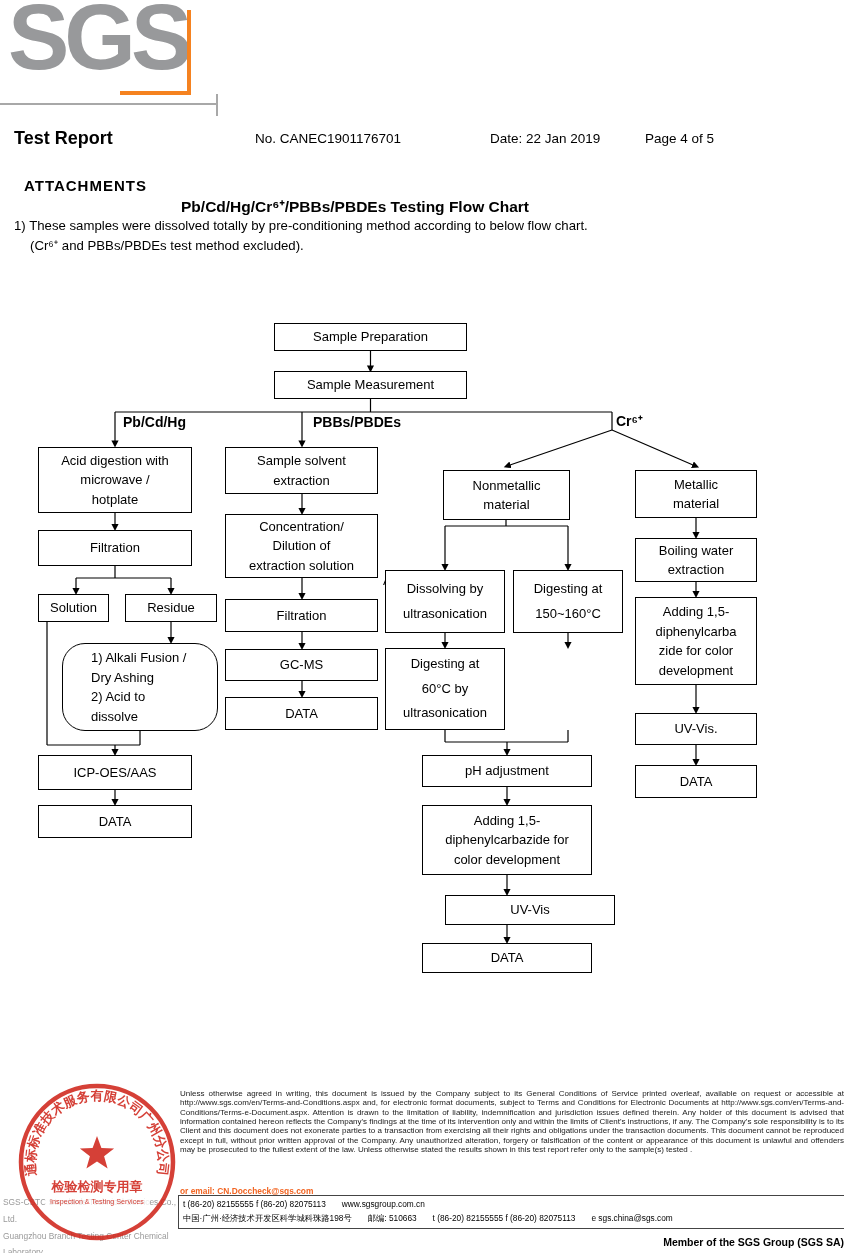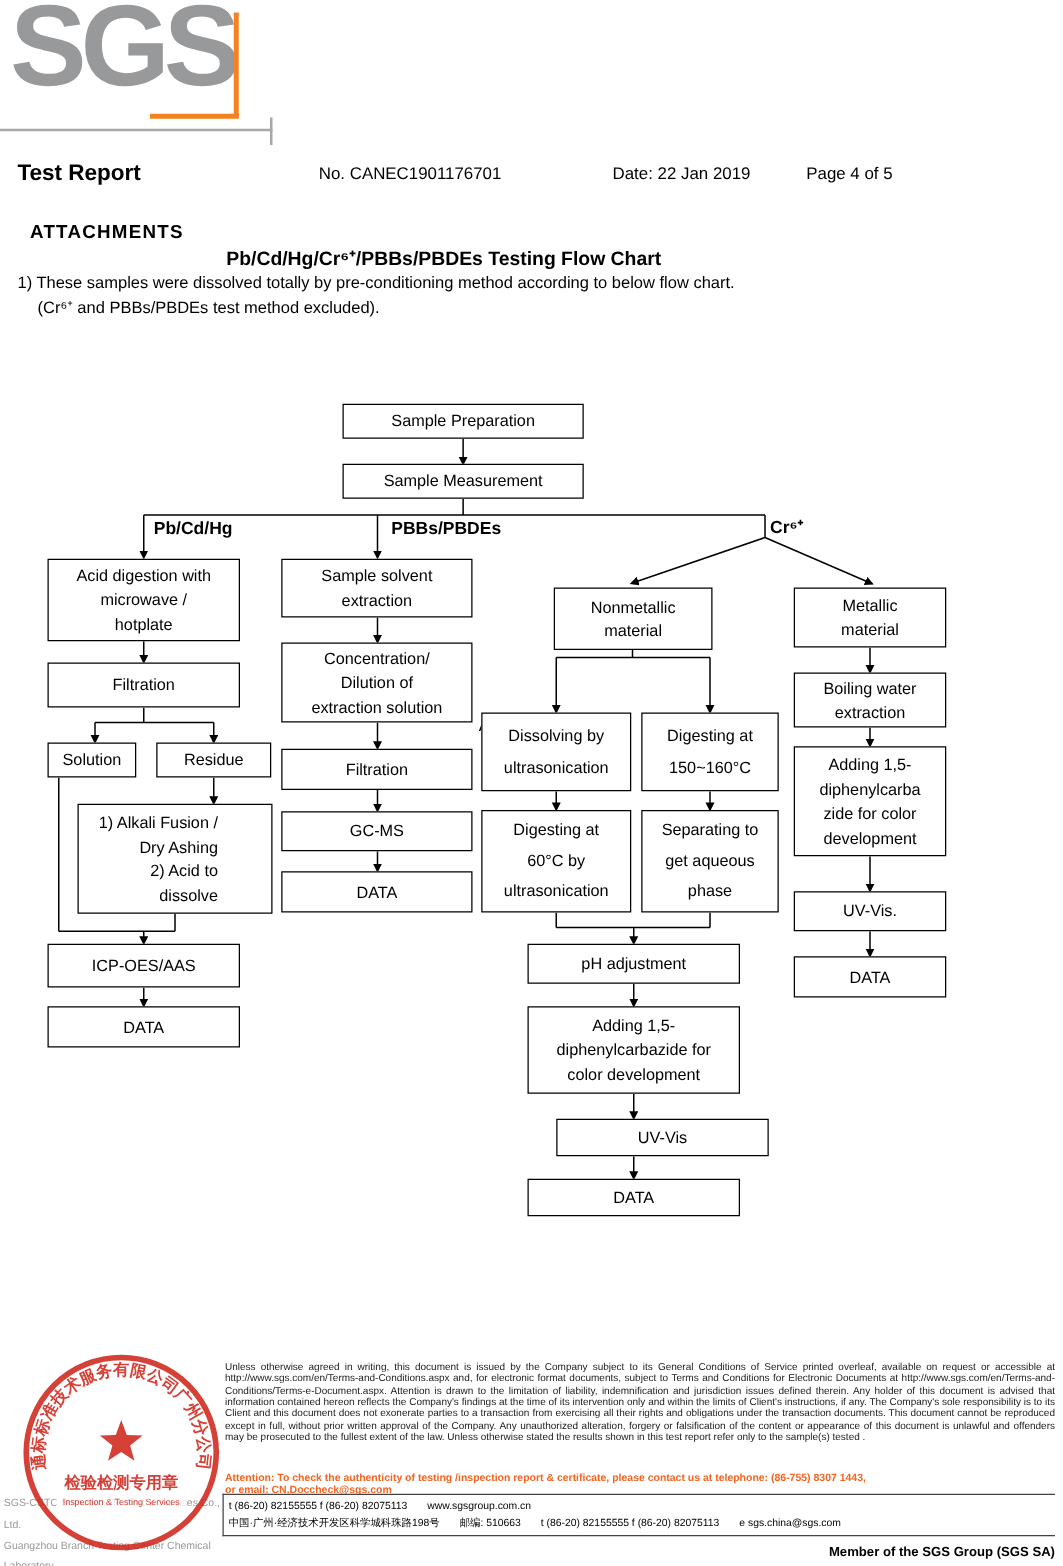--- a/index.html
+++ b/index.html
@@ -23,21 +23,21 @@
   .flow-title { position:absolute; left:130px; top:195px; width:450px; text-align:center;
                 font-size:15.5px; font-weight:bold; }
   .note1 { position:absolute; left:14px; top:218px; font-size:13.2px; }
   .note2 { position:absolute; left:30px; top:236px; font-size:13.2px; }
 
   
   .connectors { position:absolute; left:0; top:0; pointer-events:none; }
   .box { position:absolute; border:1.3px solid #000; background:#fff; display:flex;
          align-items:center; justify-content:center; text-align:center;
          font-size:13px; line-height:1.5; white-space:pre-line; padding:1px 2px; }
-  .box.left { justify-content:flex-start; text-align:right; padding-left:16px; }
+  .box.left { justify-content:flex-start; text-align:left; padding-left:28px;border-radius:23px; }
   .box.airy { line-height:1.9; }
   .blabel { position:absolute; font-weight:bold; font-size:14px; }
   .slabel { position:absolute; font-size:13px;margin-top:44px; }
 
   
   .legal { position:absolute; left:180px; top:1089px; width:664px; font-size:8px;
            line-height:1.17; text-align:justify; color:#1a1a1a; }
   .attention { position:absolute; left:180px; width:664px; font-size:8.4px; font-weight:bold;
                color:#f26522; line-height:1.15; }
   .att1 { top:1178px; } .att2 { top:1187px; }
@@ -143,43 +143,39 @@
 material</div>
   <div class="slabel" style="left:383px;top:529px">ABS/PC/PVC</div>
   <div class="slabel" style="left:519px;top:529px">Others</div>
   <div class="box airy" style="left:385px;top:570px;width:120px;height:63px">Dissolving by
 ultrasonication</div>
   <div class="box airy" style="left:513px;top:570px;width:110px;height:63px">Digesting at
 150~160°C</div>
   <div class="box airy" style="left:385px;top:648px;width:120px;height:82px">Digesting at
 60°C by
 ultrasonication</div>
-  <div class="box airy" style="left:513px;top:648px;width:110px;height:82px">Separating to
-get aqueous
-phase</div>
   <div class="box" style="left:422px;top:755px;width:170px;height:32px">pH adjustment</div>
   <div class="box" style="left:422px;top:805px;width:170px;height:70px">Adding 1,5-
 diphenylcarbazide for
 color development</div>
   <div class="box" style="left:445px;top:895px;width:170px;height:30px">UV-Vis</div>
   <div class="box" style="left:422px;top:943px;width:170px;height:30px">DATA</div>
 
   <div class="box" style="left:635px;top:470px;width:122px;height:48px">Metallic
 material</div>
   <div class="box" style="left:635px;top:538px;width:122px;height:44px">Boiling water
 extraction</div>
   <div class="box" style="left:635px;top:597px;width:122px;height:88px">Adding 1,5-
 diphenylcarba
 zide for color
 development</div>
   <div class="box" style="left:635px;top:713px;width:122px;height:32px">UV-Vis.</div>
   <div class="box" style="left:635px;top:765px;width:122px;height:33px">DATA</div>
 
   <div class="legal">Unless otherwise agreed in writing, this document is issued by the Company subject to its General Conditions of Service printed overleaf, available on request or accessible at http://www.sgs.com/en/Terms-and-Conditions.aspx and, for electronic format documents, subject to Terms and Conditions for Electronic Documents at http://www.sgs.com/en/Terms-and-Conditions/Terms-e-Document.aspx. Attention is drawn to the limitation of liability, indemnification and jurisdiction issues defined therein. Any holder of this document is advised that information contained hereon reflects the Company's findings at the time of its intervention only and within the limits of Client's instructions, if any. The Company's sole responsibility is to its Client and this document does not exonerate parties to a transaction from exercising all their rights and obligations under the transaction documents. This document cannot be reproduced except in full, without prior written approval of the Company. Any unauthorized alteration, forgery or falsification of the content or appearance of this document is unlawful and offenders may be prosecuted to the fullest extent of the law. Unless otherwise stated the results shown in this test report refer only to the sample(s) tested .</div>
-  <div class="attention att1">Attention: To check the authenticity of testing /inspection report &amp; certificate, please contact us at telephone: (86-755) 8307 1443,</div>
   <div class="attention att2">or email: CN.Doccheck@sgs.com</div>
 
   <div class="company-gray">
     <div>SGS-CSTC Standards Technical Services Co., Ltd.</div>
     <div>Guangzhou Branch Testing Center Chemical Laboratory.</div>
   </div>
 
   <div class="addr-block">
     <div class="addr-line">
       <span>t (86-20) 82155555   f (86-20) 82075113</span>

